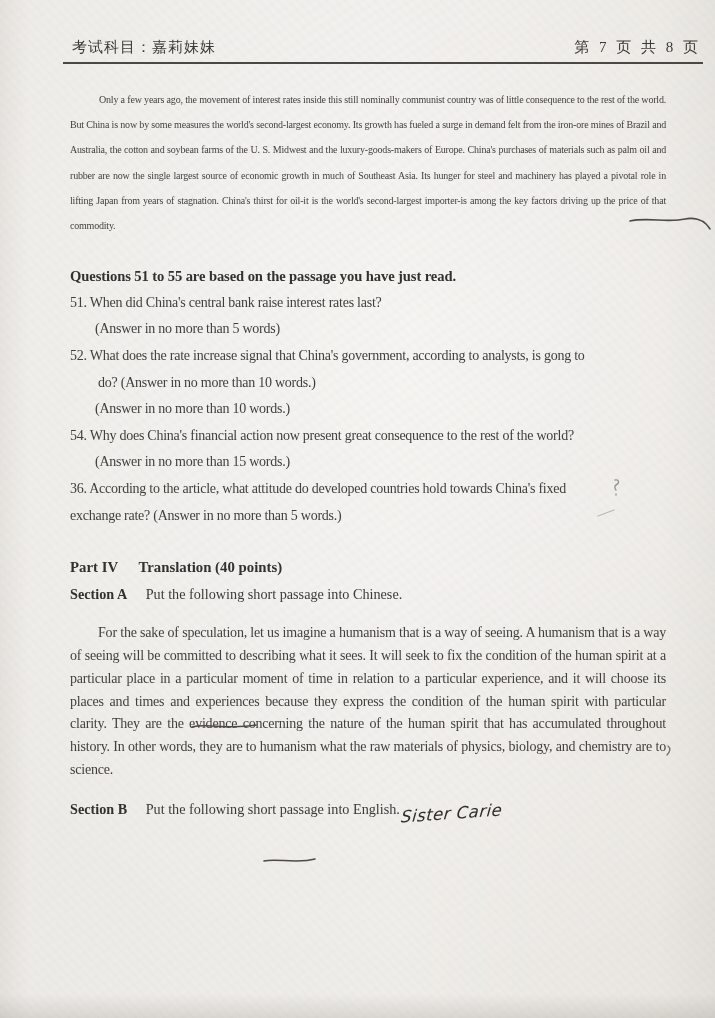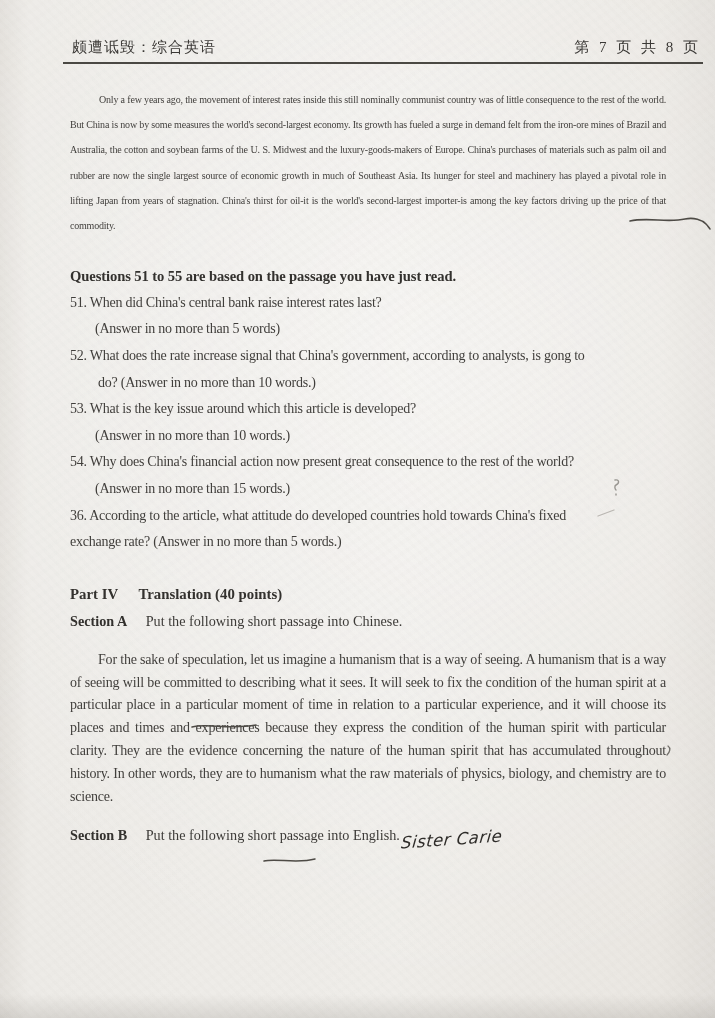--- a/index.html
+++ b/index.html
@@ -51,33 +51,32 @@
   
   .anno{position:absolute;pointer-events:none;}
 </style>
 </head>
 <body>
 
 <div class="page">
   <div class="grain"></div>
 
   <div class="hdr">
-    <span class="subject">颇遭诋毁：综合英语</span>
+    <span class="subject">考试科目：嘉莉妹妹</span>
     <span class="pageno">第 7 页 共 8 页</span>
   </div>
 
   <div class="col">
     <p class="p1">Only a few years ago, the movement of interest rates inside this still nominally communist country was of little consequence to the rest of the world. But China is now by some measures the world's second-largest economy. Its growth has fueled a surge in demand felt from the iron-ore mines of Brazil and Australia, the cotton and soybean farms of the U. S. Midwest and the luxury-goods-makers of Europe. China's purchases of materials such as palm oil and rubber are now the single largest source of economic growth in much of Southeast Asia. Its hunger for steel and machinery has played a pivotal role in lifting Japan from years of stagnation. China's thirst for oil-it is the world's second-largest importer-is among the key factors driving up the price of that commodity.</p>
 
     <p class="q-head">Questions 51 to 55 are based on the passage you have just read.</p>
     <p class="qline">51. When did China's central bank raise interest rates last?</p>
     <p class="qline ind-a">(Answer in no more than 5 words)</p>
     <p class="qline">52. What does the rate increase signal that China's government, according to analysts, is gong to</p>
     <p class="qline ind-b">do? (Answer in no more than 10 words.)</p>
-    <p class="qline">53. What is the key issue around which this article is developed?</p>
     <p class="qline ind-a">(Answer in no more than 10 words.)</p>
     <p class="qline">54. Why does China's financial action now present great consequence to the rest of the world?</p>
     <p class="qline ind-a">(Answer in no more than 15 words.)</p>
     <p class="qline">36. According to the article, what attitude do developed countries hold towards China's fixed</p>
     <p class="qline">exchange rate? (Answer in no more than 5 words.)</p>
 
     <p class="part-head">
       <span class="lbl">Part IV</span>
       <span>Translation (40 points)</span>
     </p>

